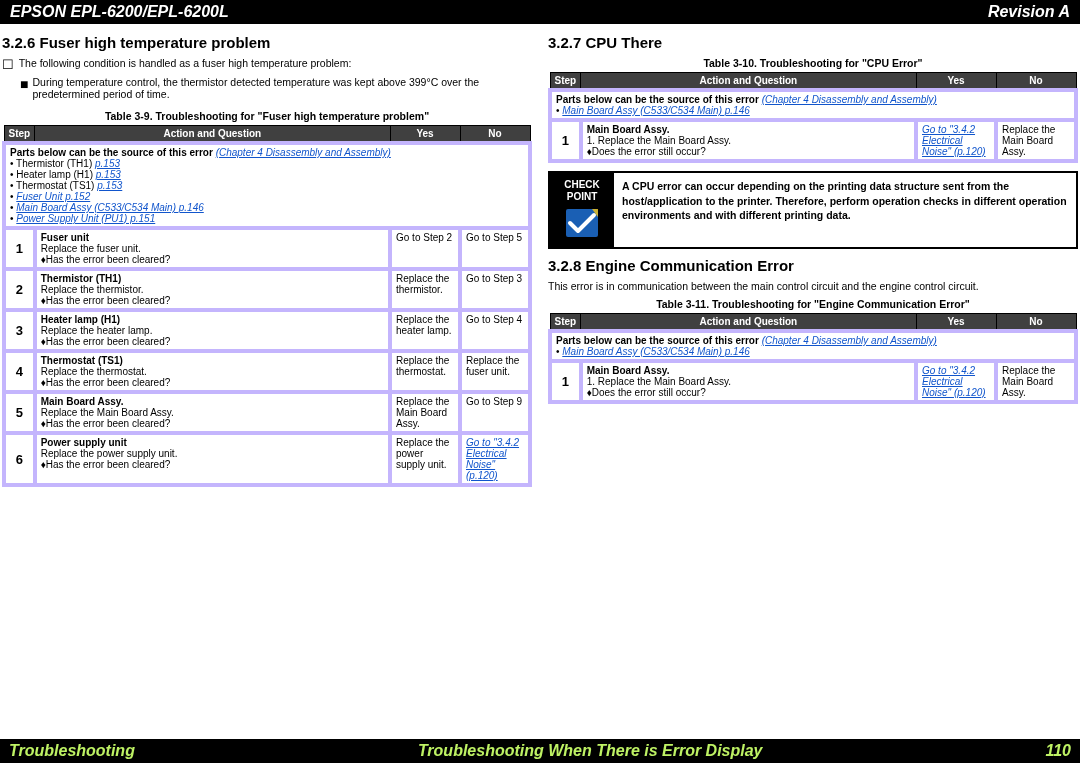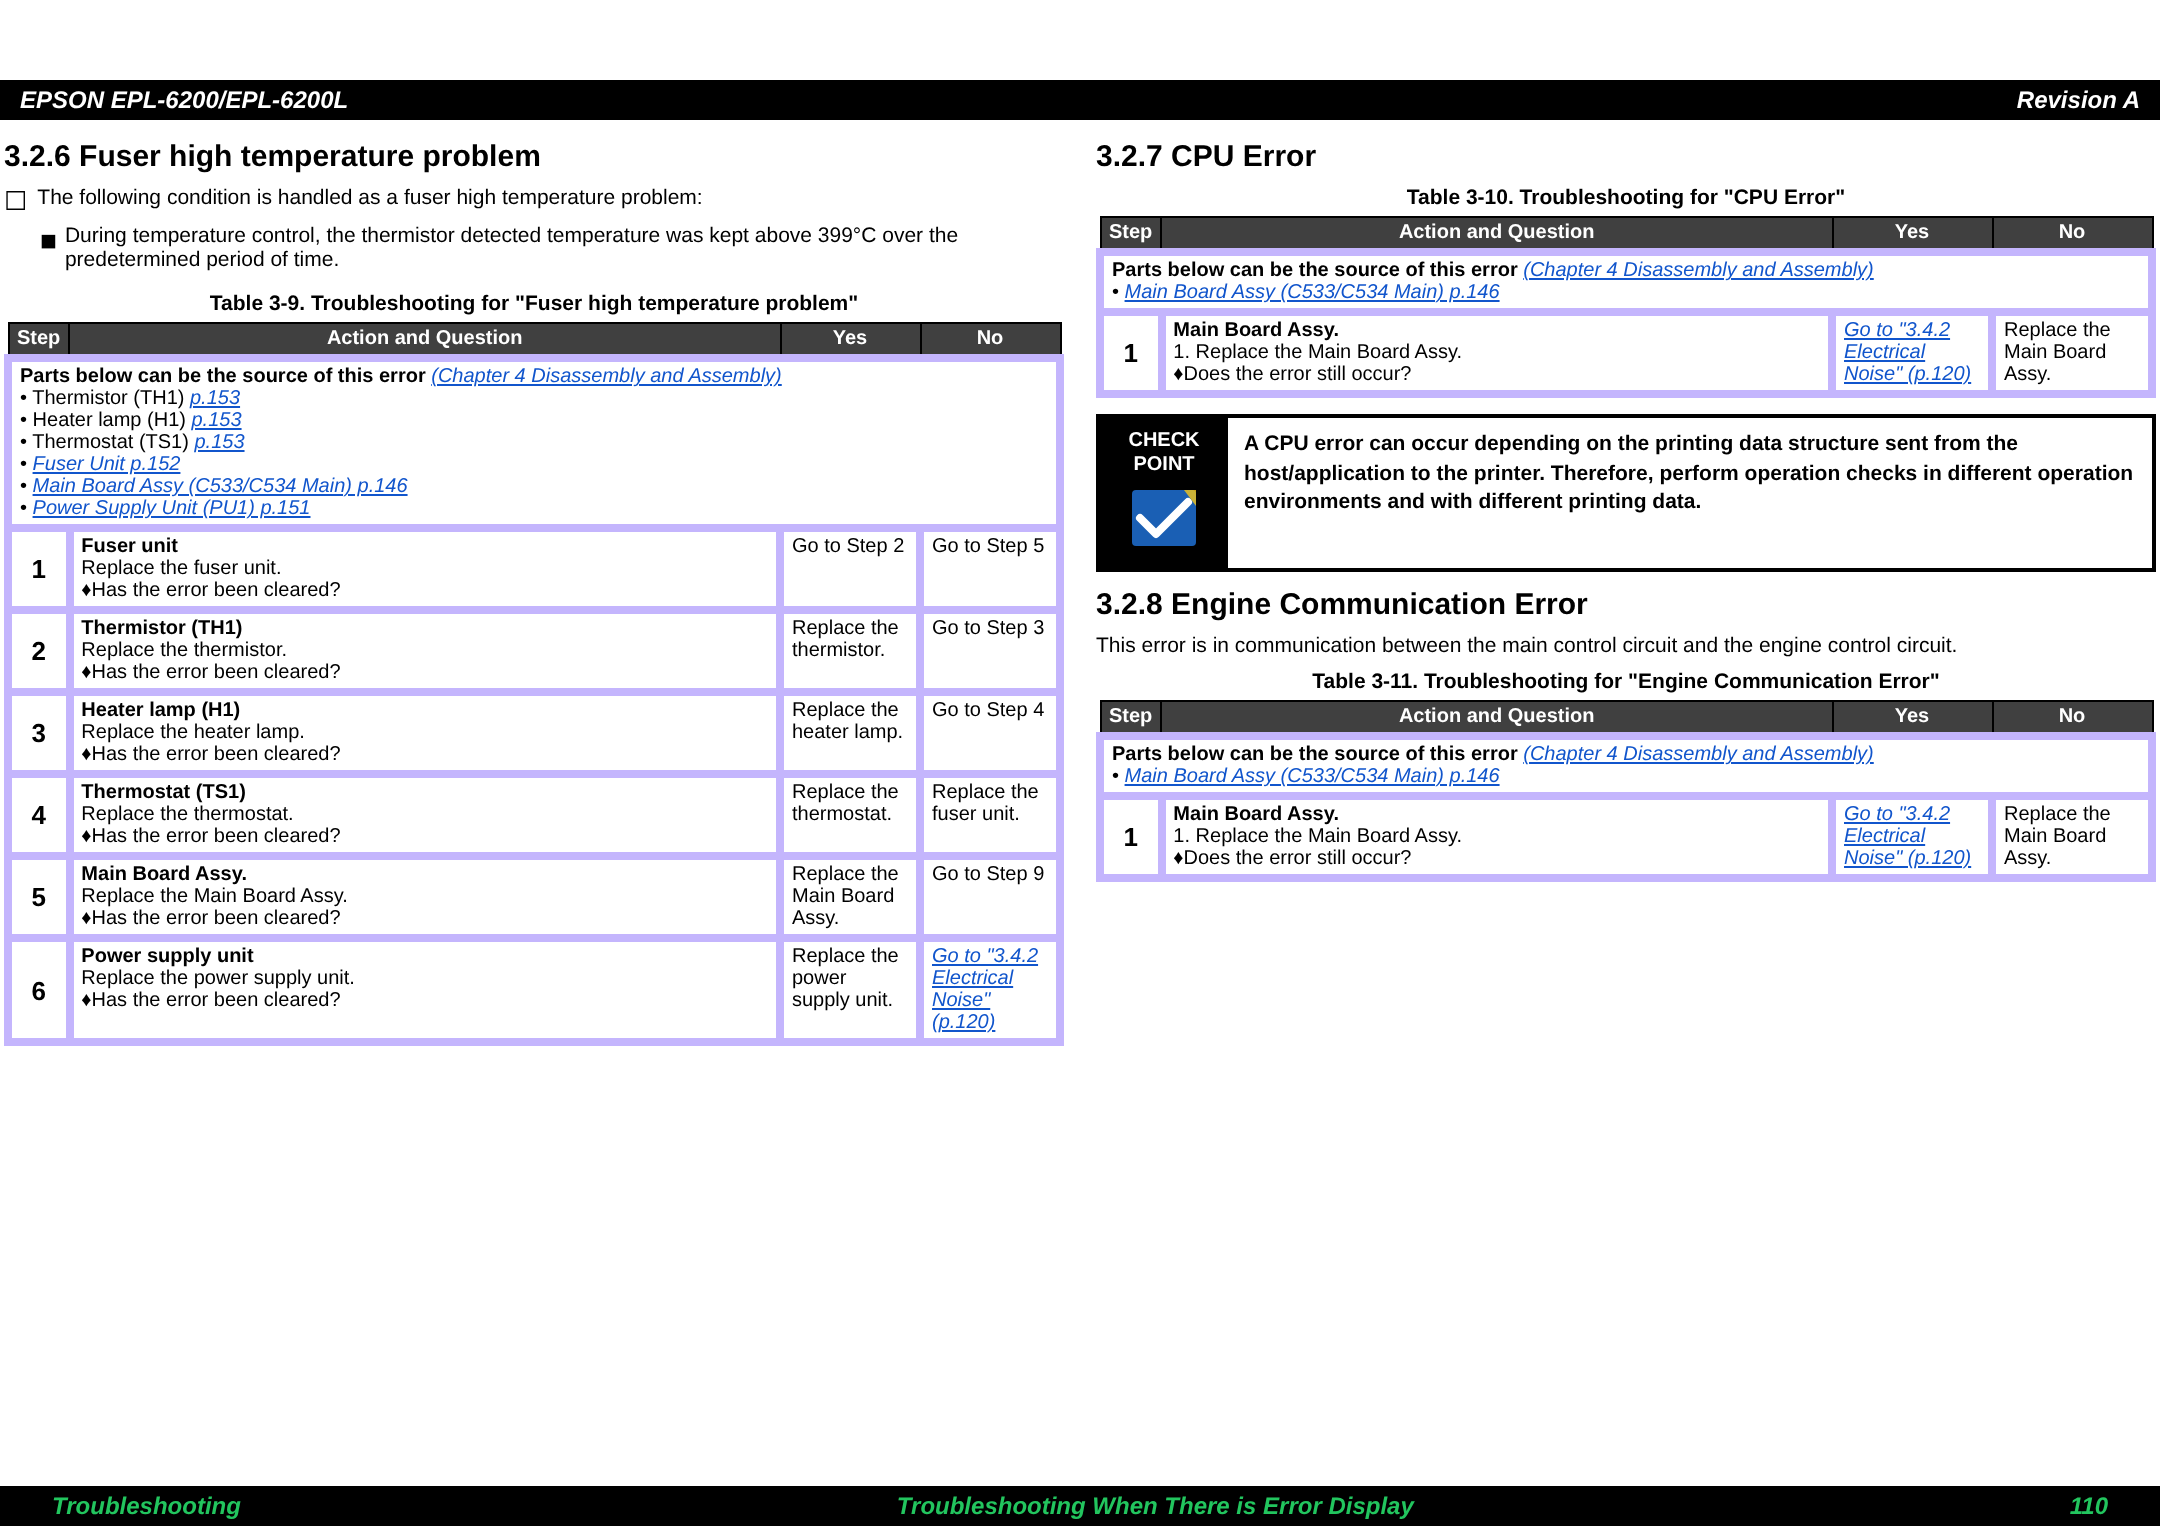--- a/index.html
+++ b/index.html
@@ -16,35 +16,34 @@
     
     .header {
       background: #000;
       color: #fff;
       display: flex;
       justify-content: space-between;
       align-items: center;
       padding: 3px 10px;
       font-style: italic;
       font-weight: bold;
-      font-size: 12px;
-      margin-top: 40px;
+      font-size: 16px;
     }
 
     
     .footer {
       background: #000;
-      color: #22c55e;
+      color: #bef264;
       display: flex;
       justify-content: space-between;
       align-items: center;
-      padding: 3px 26px;
+      padding: 3px 9px;
       font-style: italic;
       font-weight: bold;
-      font-size: 12px;
+      font-size: 16px;
       position: absolute;
       bottom: 0;
       left: 0;
       right: 0;
     }
 
     
     .content {
       display: flex;
       padding: 10px 2px;
@@ -294,21 +293,21 @@
             <span class="diamond">♦Has the error been cleared?</span>
           </td>
           <td>Replace the power supply unit.</td>
           <td><span class="link">Go to "3.4.2 Electrical Noise" (p.120)</span></td>
         </tr>
       </tbody>
     </table>
   </div>
 
   <div class="right-col">
-    <h2>3.2.7  CPU Error</h2>
+    <h2>3.2.7  CPU There</h2>
 
     <div class="table-title">Table 3-10.  Troubleshooting for "CPU Error"</div>
 
     <table>
       <thead>
         <tr>
           <th style="width:30px;">Step</th>
           <th>Action and Question</th>
           <th style="width:80px;">Yes</th>
           <th style="width:80px;">No</th>

